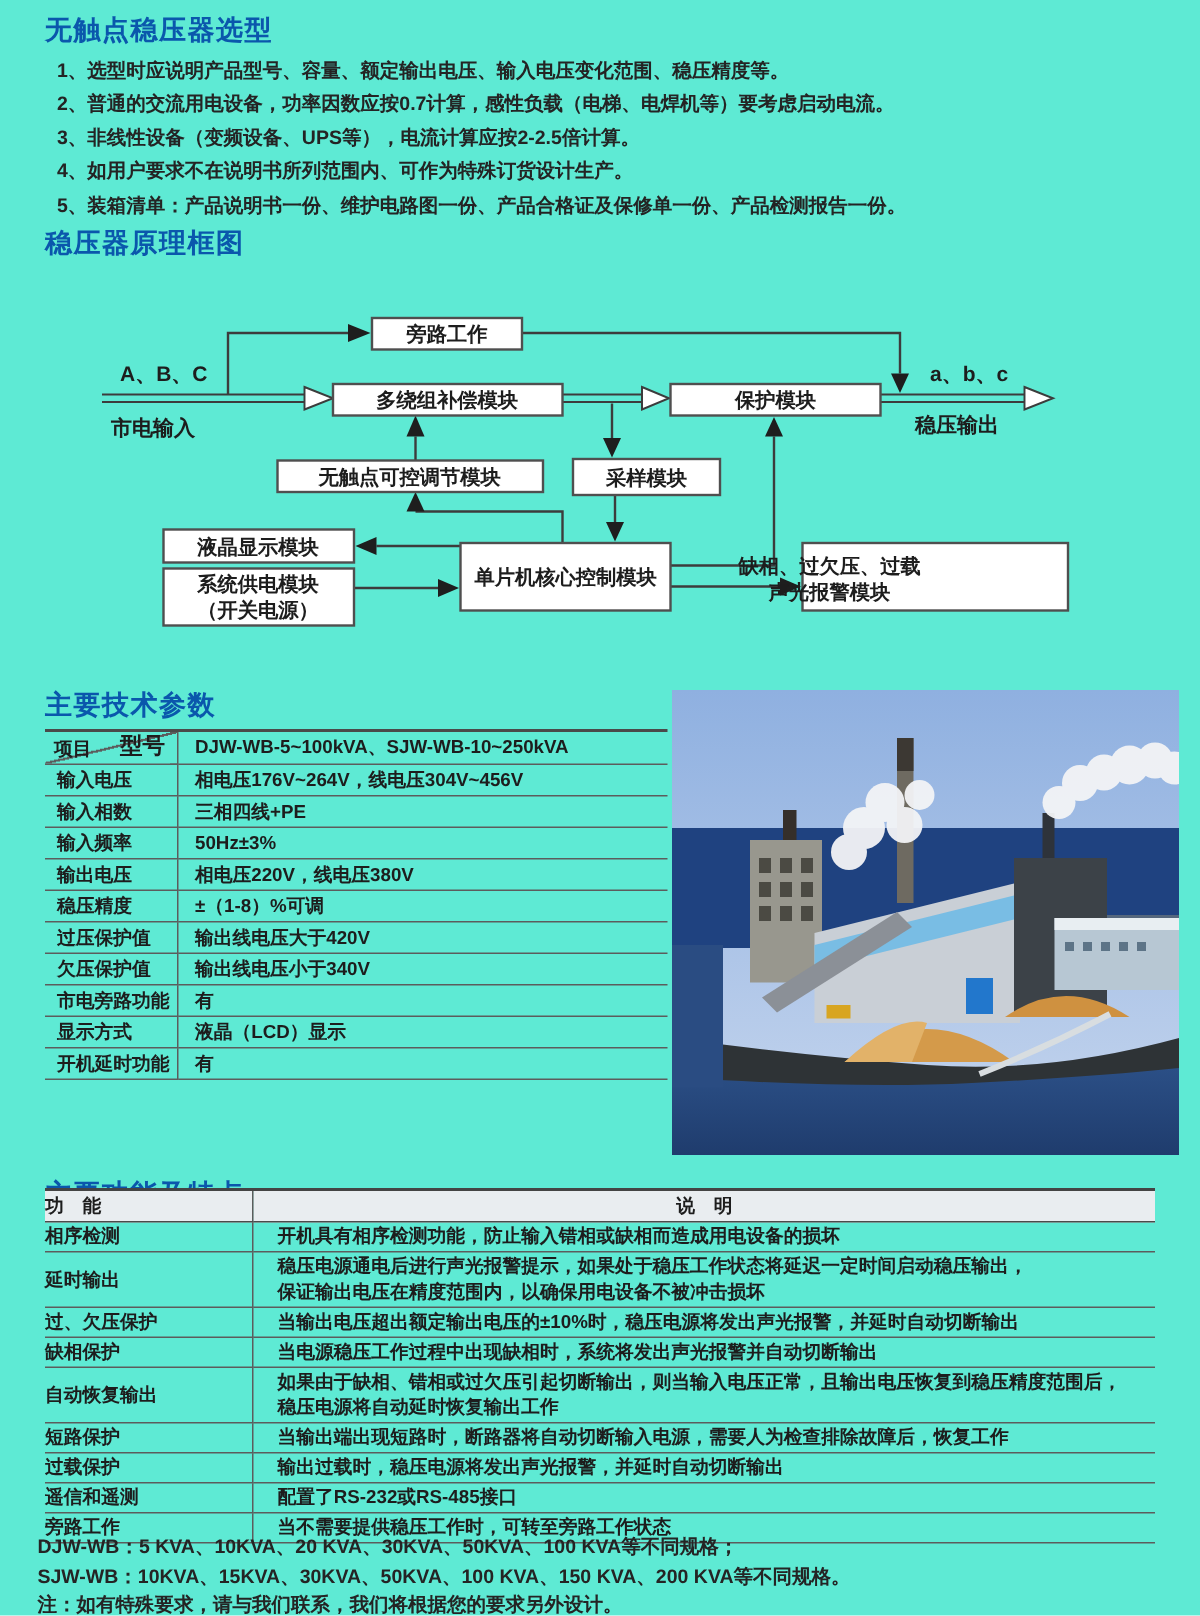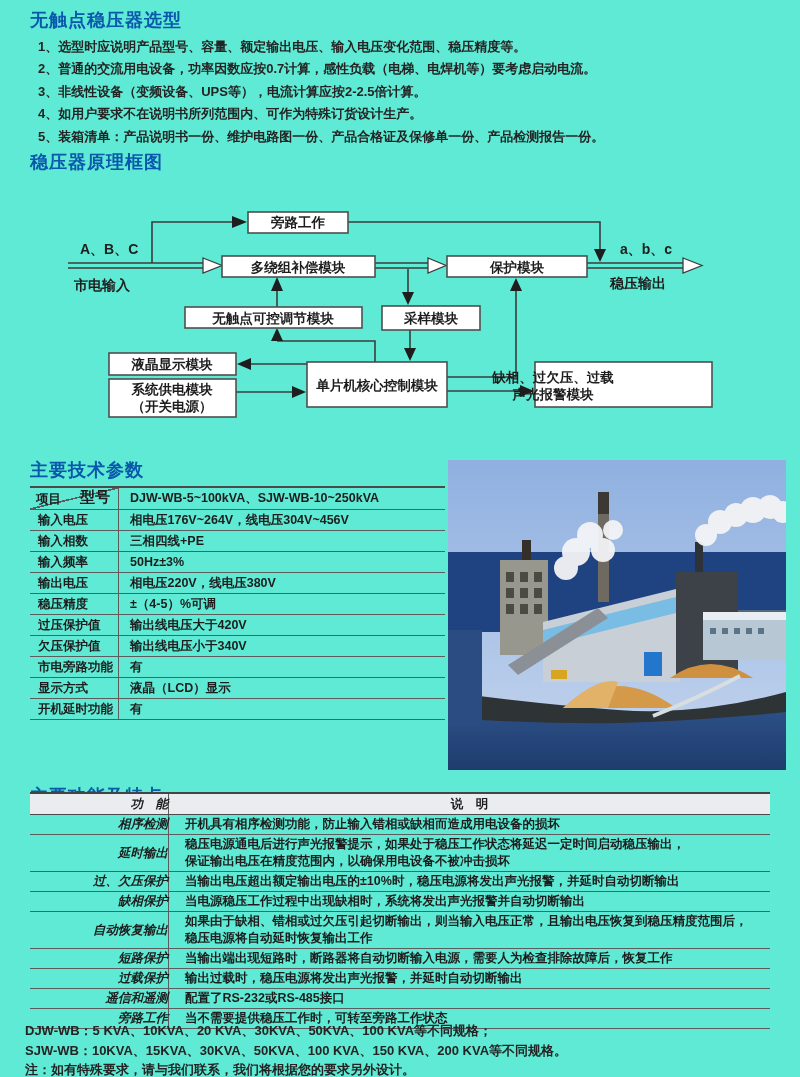--- a/index.html
+++ b/index.html
@@ -20,21 +20,21 @@
   .t1 tr.hd td{height:21px;}
   .diagcell{position:relative;height:21px;padding:0 !important;
     background-image:linear-gradient(to bottom right,transparent calc(50% - 0.8px),#5c5c5c calc(50% - 0.8px),#5c5c5c calc(50% + 0.8px),transparent calc(50% + 0.8px));}
   .diagcell .itm{position:absolute;left:6px;bottom:1px;font-size:12.5px;}
   .diagcell .mdl{position:absolute;right:8px;top:0px;font-size:15px;}
   
   .t2{left:30px;top:792px;width:740px;font-size:12.5px;}
   .t2 table{border-top:2px solid #444;border-bottom:1.5px solid #4a4a4a;}
   .t2 td{border-bottom:1.2px solid #5c5c5c;height:19px;}
   .t2 tr.hd td{background:#e9edf0;height:20px;border-bottom:1.5px solid #4a4a4a;}
-  .t2 td.c1{width:138px;text-align:right;border-right:1.2px solid #5c5c5c;font-style:italic;}
+  .t2 td.c1{width:138px;text-align:left;border-right:1.2px solid #5c5c5c;}
   .t2 td.c2{padding-left:16px;white-space:pre-line;line-height:17px;}
   .t2 tr.h2 td{height:36px;}
   
   .footer{position:absolute;left:25px;top:1021px;font-size:13px;line-height:19.5px;color:#242424;}
   
   .diag-svg{position:absolute;left:0;top:185px;}
   .box{fill:#ffffff;stroke:#4f4f4f;stroke-width:1.6;}
   .bt{font-size:13.5px;font-weight:700;fill:#1d1d1d;text-anchor:middle;font-family:"Liberation Sans",sans-serif;}
   .lbl{font-size:14px;font-weight:700;fill:#1d1d1d;font-family:"Liberation Sans",sans-serif;}
   .ln{stroke:#3c3c3c;stroke-width:1.6;fill:none;}
@@ -151,21 +151,21 @@
       <tr>
             <td class="c1">输入频率</td>
             <td class="c2">50Hz±3%</td>
           </tr>
       <tr>
             <td class="c1">输出电压</td>
             <td class="c2">相电压220V，线电压380V</td>
           </tr>
       <tr>
             <td class="c1">稳压精度</td>
-            <td class="c2">±（4-5）%可调</td>
+            <td class="c2">±（1-8）%可调</td>
           </tr>
       <tr>
             <td class="c1">过压保护值</td>
             <td class="c2">输出线电压大于420V</td>
           </tr>
       <tr>
             <td class="c1">欠压保护值</td>
             <td class="c2">输出线电压小于340V</td>
           </tr>
       <tr>

